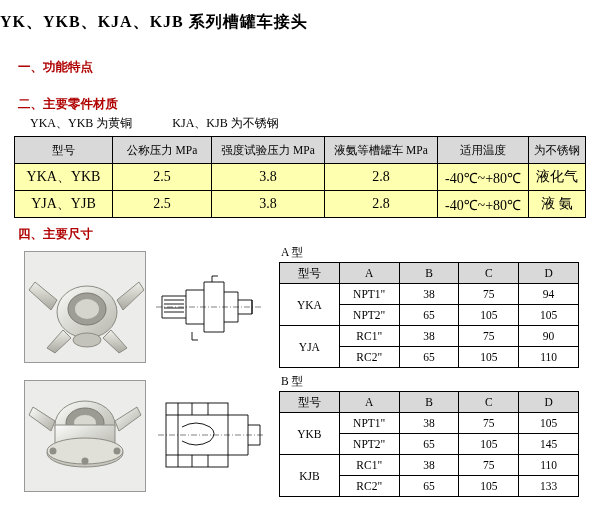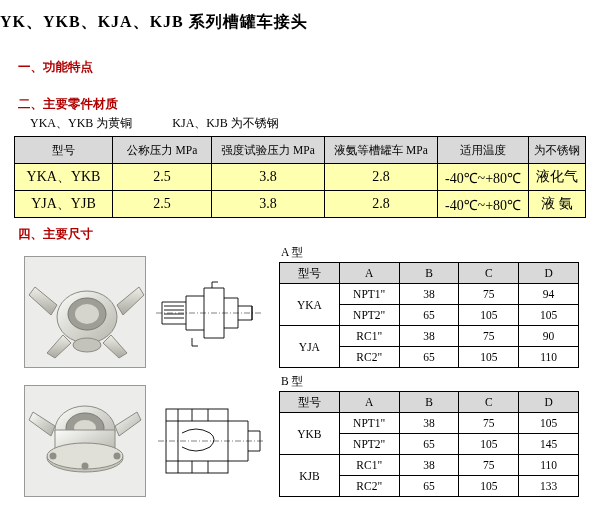--- a/index.html
+++ b/index.html
@@ -66,21 +66,21 @@
     font-size:14px;
   }
   .perf tbody td.first{background:#ffffb0;}
 
   
   .sec4{margin:8px 0 2px 18px;}
 
   .figs{position:relative;width:600px;}
   .row{
     display:flex;
-    align-items:flex-end;
+    align-items:center;
     margin:0 0 6px 0;
     font-family:Liberation Serif, serif;
   }
   .photo{
     width:120px;height:110px;
     margin-left:24px;
     border:1px solid #999;
     background:linear-gradient(160deg,#f2f2f0 0%,#e2e2de 45%,#cfcfca 100%);
     position:relative;
     overflow:hidden;

